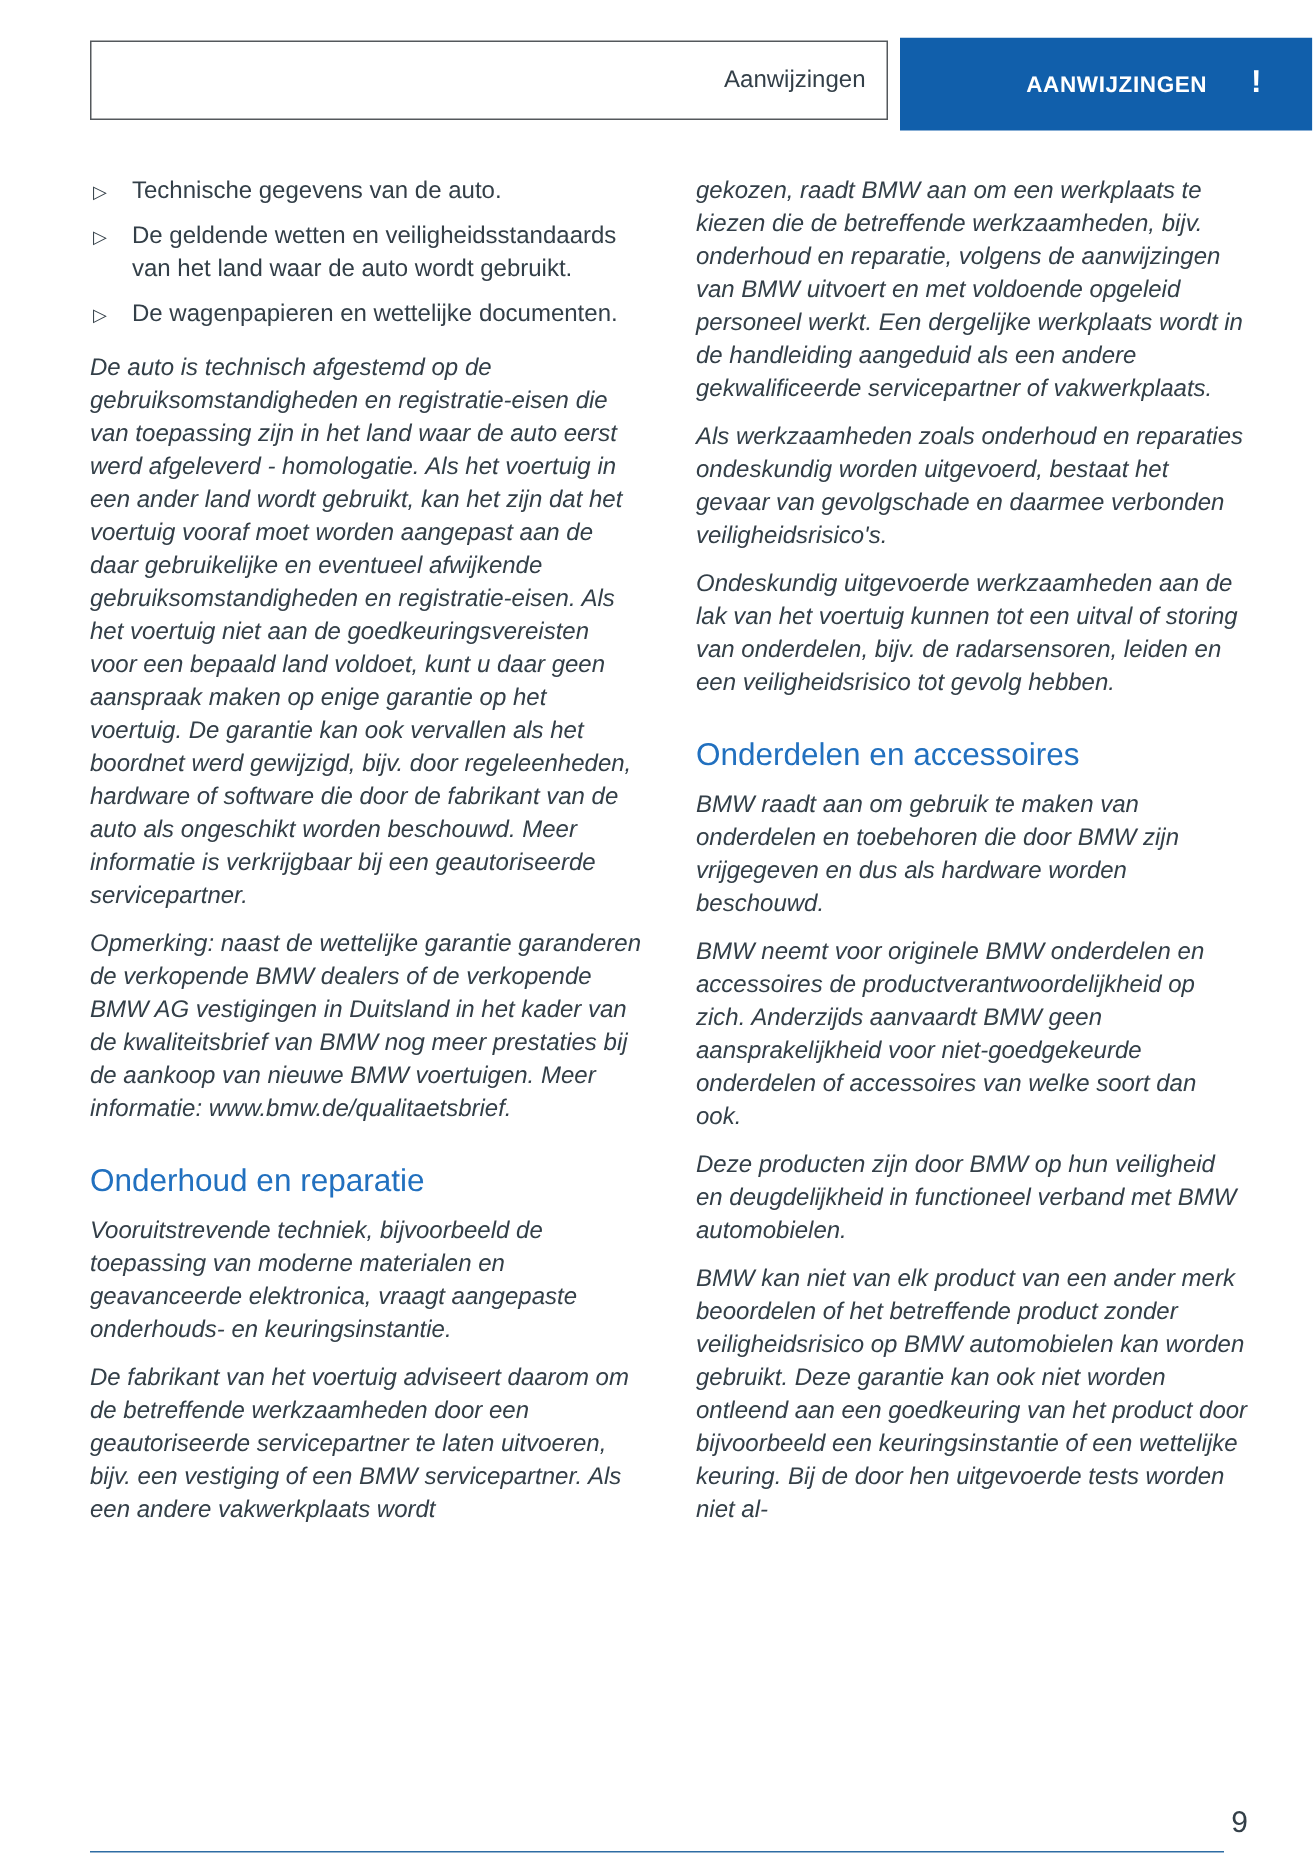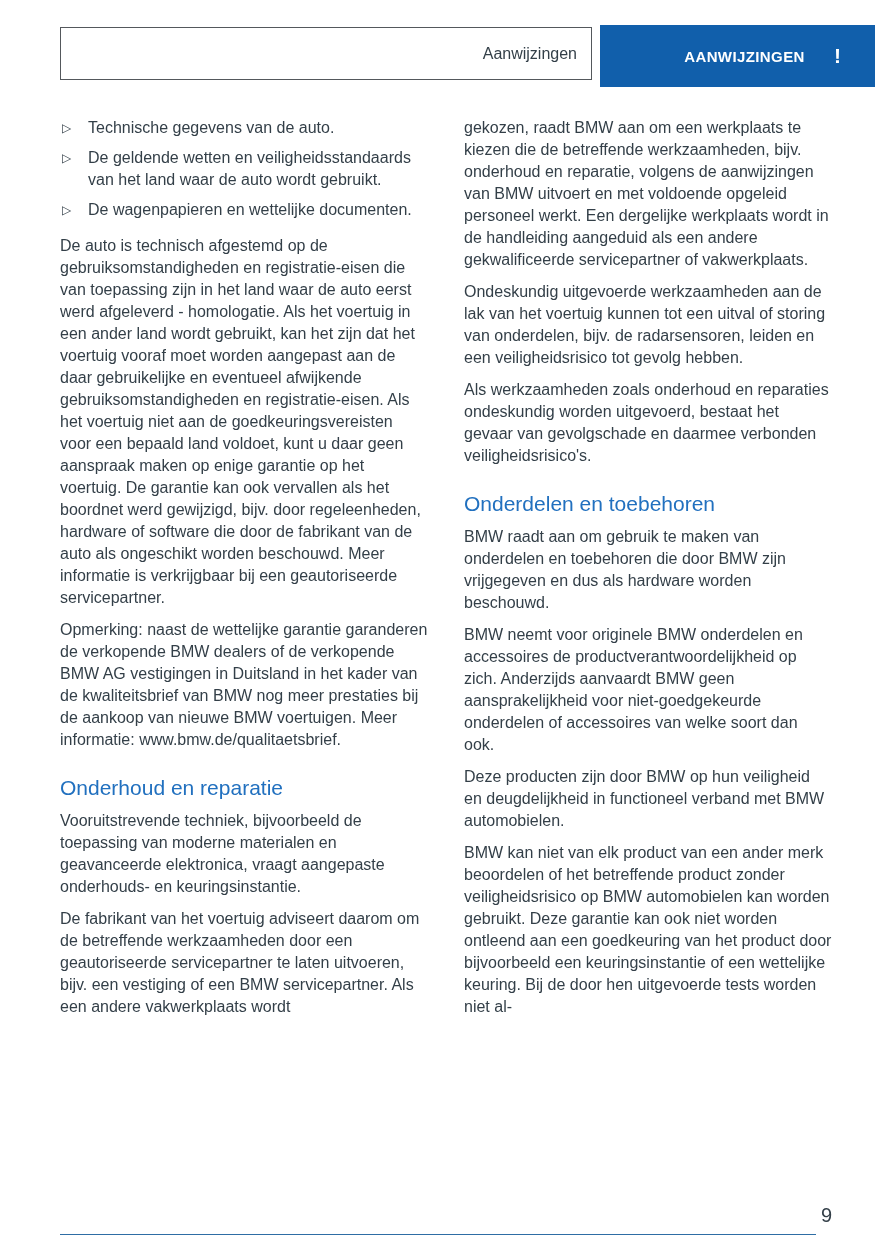--- a/index.html
+++ b/index.html
@@ -76,20 +76,21 @@
     column-gap: 36px;
     height: 1064px;
     overflow: hidden;
   }
   .col {
     font-size: 16px;
     line-height: 22px;
   }
   .col p {
     margin: 0 0 10px 0;
+    font-style: italic;
   }
   .col h2 {
     margin: 24px 0 9px 0;
     font-size: 21px;
     line-height: 26px;
     font-weight: 400;
     color: #2170bf;
   }
   .col > :first-child {
     margin-top: 0;
@@ -178,24 +179,24 @@
       <p>De auto is technisch afgestemd op de gebruiksomstandigheden en registratie-eisen die van toepassing zijn in het land waar de auto eerst werd afgeleverd - homologatie. Als het voertuig in een ander land wordt gebruikt, kan het zijn dat het voertuig vooraf moet worden aangepast aan de daar gebruikelijke en eventueel afwijkende gebruiksomstandigheden en registratie-eisen. Als het voertuig niet aan de goedkeuringsvereisten voor een bepaald land voldoet, kunt u daar geen aanspraak maken op enige garantie op het voertuig. De garantie kan ook vervallen als het boordnet werd gewijzigd, bijv. door regeleenheden, hardware of software die door de fabrikant van de auto als ongeschikt worden beschouwd. Meer informatie is verkrijgbaar bij een geautoriseerde servicepartner.</p>
       <p>Opmerking: naast de wettelijke garantie garanderen de verkopende BMW dealers of de verkopende BMW AG vestigingen in Duitsland in het kader van de kwaliteitsbrief van BMW nog meer prestaties bij de aankoop van nieuwe BMW voertuigen. Meer informatie: www.bmw.de/qualitaetsbrief.</p>
 
       <h2>Onderhoud en reparatie</h2>
       <p>Vooruitstrevende techniek, bijvoorbeeld de toepassing van moderne materialen en geavanceerde elektronica, vraagt aangepaste onderhouds- en keuringsinstantie.</p>
       <p>De fabrikant van het voertuig adviseert daarom om de betreffende werkzaamheden door een geautoriseerde servicepartner te laten uitvoeren, bijv. een vestiging of een BMW servicepartner. Als een andere vakwerkplaats wordt</p>
     </section>
 
     <section class="col">
       <p>gekozen, raadt BMW aan om een werkplaats te kiezen die de betreffende werkzaamheden, bijv. onderhoud en reparatie, volgens de aanwijzingen van BMW uitvoert en met voldoende opgeleid personeel werkt. Een dergelijke werkplaats wordt in de handleiding aangeduid als een andere gekwalificeerde servicepartner of vakwerkplaats.</p>
+      <p>Als werkzaamheden zoals onderhoud en reparaties ondeskundig worden uitgevoerd, bestaat het gevaar van gevolgschade en daarmee verbonden veiligheidsrisico's.</p>
       <p>Ondeskundig uitgevoerde werkzaamheden aan de lak van het voertuig kunnen tot een uitval of storing van onderdelen, bijv. de radarsensoren, leiden en een veiligheidsrisico tot gevolg hebben.</p>
-      <p>Als werkzaamheden zoals onderhoud en reparaties ondeskundig worden uitgevoerd, bestaat het gevaar van gevolgschade en daarmee verbonden veiligheidsrisico's.</p>
-
-      <h2>Onderdelen en toebehoren</h2>
+
+      <h2>Onderdelen en accessoires</h2>
       <p>BMW raadt aan om gebruik te maken van onderdelen en toebehoren die door BMW zijn vrijgegeven en dus als hardware worden beschouwd.</p>
       <p>BMW neemt voor originele BMW onderdelen en accessoires de productverantwoordelijkheid op zich. Anderzijds aanvaardt BMW geen aansprakelijkheid voor niet-goedgekeurde onderdelen of accessoires van welke soort dan ook.</p>
       <p>Deze producten zijn door BMW op hun veiligheid en deugdelijkheid in functioneel verband met BMW automobielen.</p>
       <p>BMW kan niet van elk product van een ander merk beoordelen of het betreffende product zonder veiligheidsrisico op BMW automobielen kan worden gebruikt. Deze garantie kan ook niet worden ontleend aan een goedkeuring van het product door bijvoorbeeld een keuringsinstantie of een wettelijke keuring. Bij de door hen uitgevoerde tests worden niet al-</p>
     </section>
 
   </main>
 
   <footer class="footer">
     <div class="page-number">9</div>

